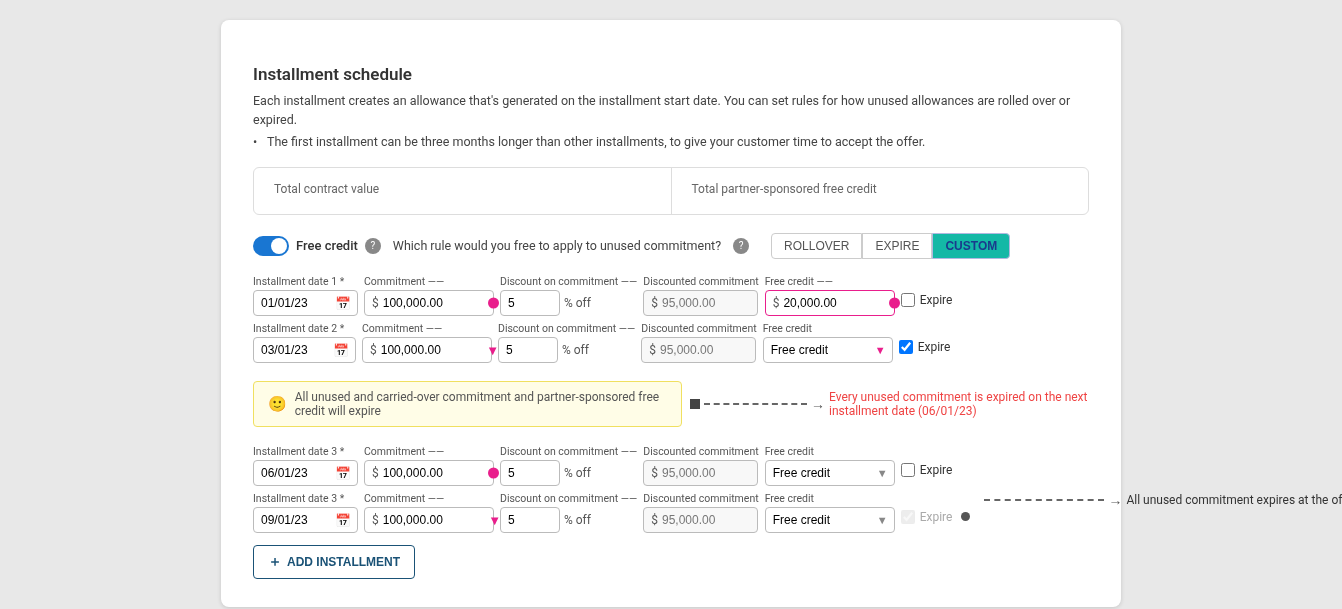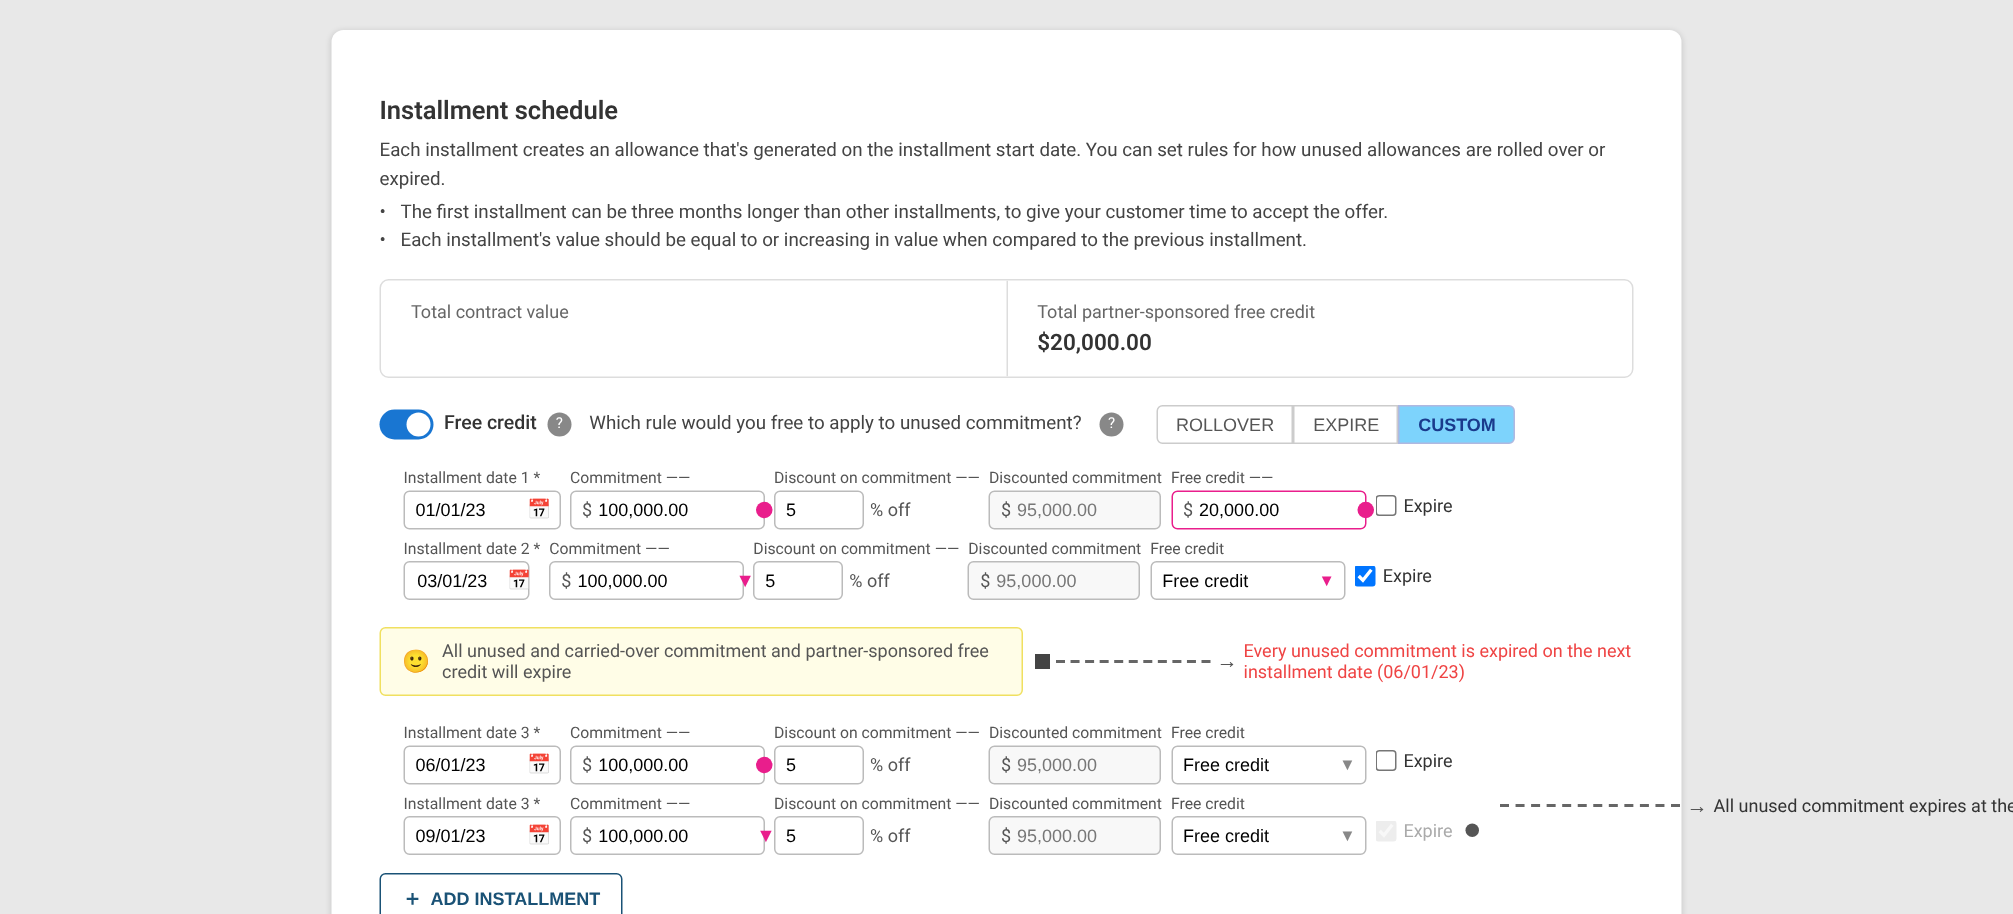--- a/index.html
+++ b/index.html
@@ -134,35 +134,34 @@
       font-size: 12px;
       font-weight: 500;
       border: 1px solid #ccc;
       background: #fff;
       cursor: pointer;
       color: #555;
     }
     .rule-btn:first-child { border-radius: 4px 0 0 4px; }
     .rule-btn:last-child { border-radius: 0 4px 4px 0; }
     .rule-btn.active {
-      background: #7dd3fc;
+      background: #14b8a6;
       color: #1a3a8c;
       font-weight: 600;
       border-color: #b0b8e0;
     }
     .installment-grid {
       display: flex;
       flex-direction: column;
       gap: 6px;
     }
     .inst-row {
       display: flex;
       align-items: flex-start;
       gap: 6px;
-      margin-left: 16px;
     }
     .field-group {
       display: flex;
       flex-direction: column;
     }
     .field-label {
       font-size: 10.5px;
       color: #555;
       margin-bottom: 2px;
       white-space: nowrap;
@@ -283,31 +282,29 @@
   </style>
 </head>
 <body>
 
 <div class="card">
   
   <div class="card-title">Installment schedule</div>
   <div class="card-desc">Each installment creates an allowance that's generated on the installment start date. You can set rules for how unused allowances are rolled over or expired.</div>
   <ul class="bullet-list">
     <li>The first installment can be three months longer than other installments, to give your customer time to accept the offer.</li>
-    <li>Each installment's value should be equal to or increasing in value when compared to the previous installment.</li>
   </ul>
 
   
   <div class="contract-row">
     <div class="contract-cell">
       <div class="contract-label">Total contract value</div>
     </div>
     <div class="contract-cell">
       <div class="contract-label">Total partner-sponsored free credit</div>
-      <div class="contract-value">$20,000.00</div>
     </div>
   </div>
 
   
   <div class="controls-row">
     <div class="toggle-wrapper">
       <div class="toggle"></div>
       <span class="toggle-label">Free credit</span>
       <span class="help-icon">?</span>
     </div>
@@ -368,21 +365,21 @@
       <div class="expire-wrap">
         <input type="checkbox" class="expire-checkbox" style="">
         <span class="expire-label">Expire</span>
       </div>
     </div>
 
     <div class="inst-row">
       <div class="field-group">
         <div class="field-label">Installment date 2 *</div>
         <div class="date-input-wrap">
-          <input type="text" value="03/01/23" style="border: 1px solid rgb(187, 187, 187); border-radius: 4px; padding: 5px 26px 5px 7px; font-size: 12px; width: 84px; text-align: center;">
+          <input type="text" value="03/01/23" style="border: 1px solid rgb(187, 187, 187); border-radius: 4px; padding: 5px 26px 5px 7px; font-size: 12px; width: 103px;">
           <span class="cal-icon">📅</span>
         </div>
       </div>
       <div class="field-group">
         <div class="field-label">Commitment ——</div>
         <div style="position:relative;display:inline-block;">
           <div class="input-with-prefix" style="width:130px;">
             <span class="prefix">$</span>
             <input type="text" value="100,000.00" style="">
           </div>

